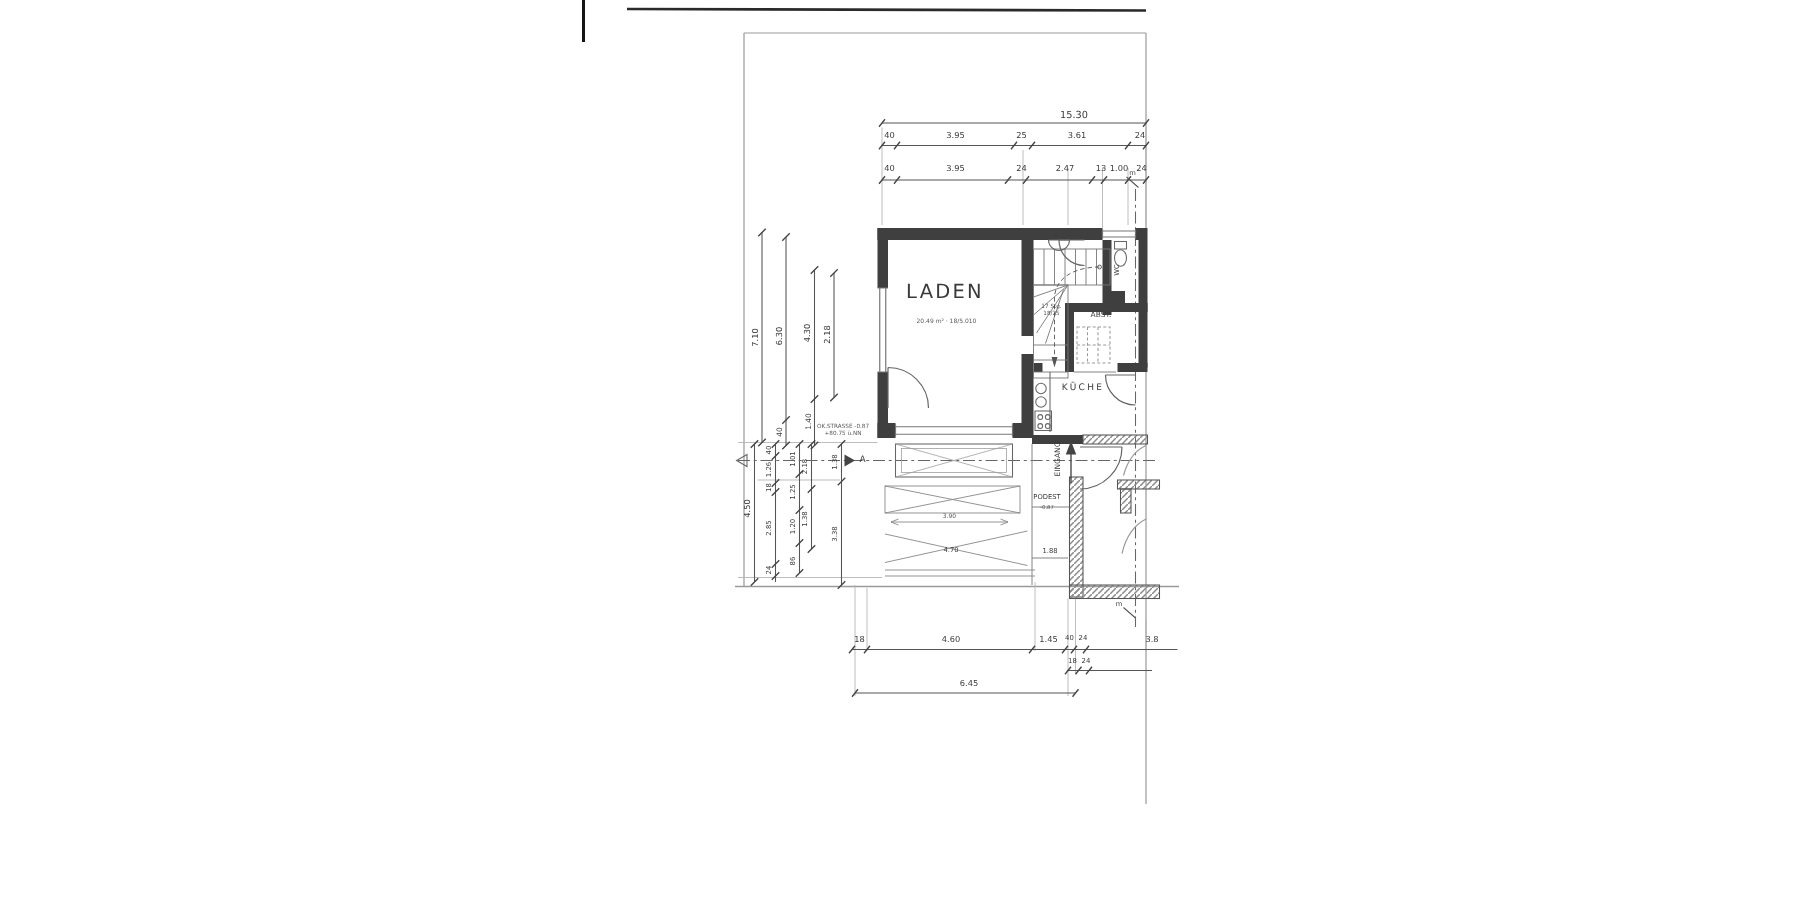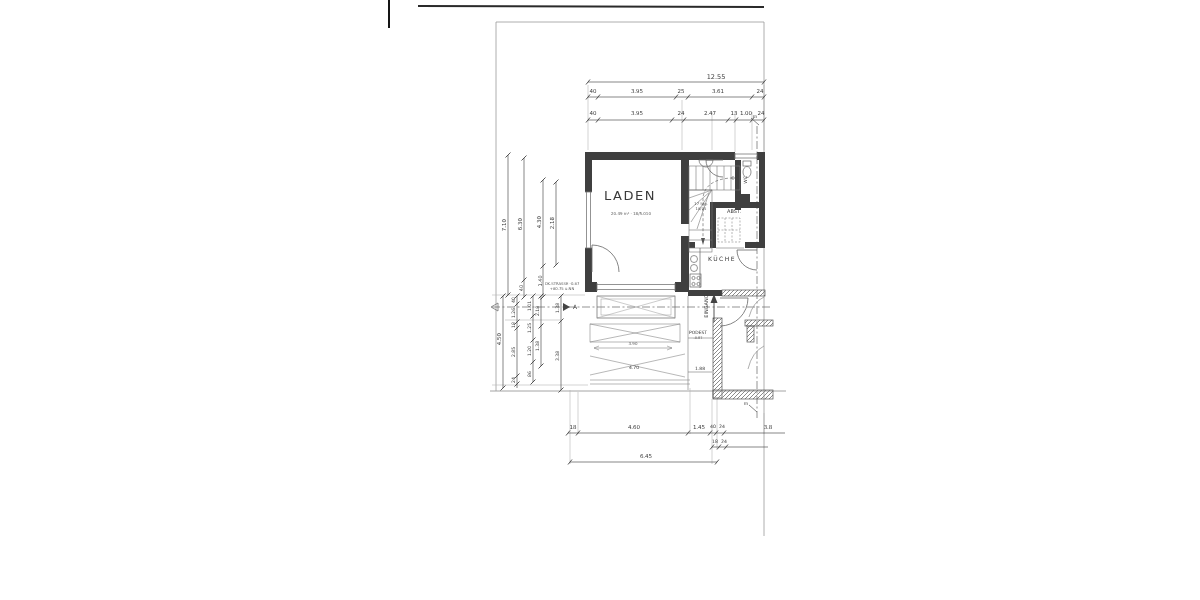--- a/index.html
+++ b/index.html
@@ -154,21 +154,21 @@
     <path d="M590,356 L685,377 M685,354 L590,375"></path>
     <path d="M590,380 H690 M590,384 H690"></path>
   </g>
 
   <g>
     <path d="M714,322 V300" stroke="#444" stroke-width="0.9" fill="none"></path>
     <polygon points="714,294 710.5,303 717.5,303" fill="#444"></polygon>
   </g>
 </svg>
 
-<div class="lbl h" style="left:716px;top:77px;font-size:6.5px">12.55</div>
+<div class="lbl h" style="left:716px;top:77px;font-size:6.5px">15.30</div>
 <div class="lbl h" style="left:593px;top:92px;font-size:5.5px">40</div>
 <div class="lbl h" style="left:637px;top:92px;font-size:5.5px">3.95</div>
 <div class="lbl h" style="left:681px;top:92px;font-size:5.5px">25</div>
 <div class="lbl h" style="left:718px;top:92px;font-size:5.5px">3.61</div>
 <div class="lbl h" style="left:760px;top:92px;font-size:5.5px">24</div>
 <div class="lbl h" style="left:593px;top:114px;font-size:5.5px">40</div>
 <div class="lbl h" style="left:637px;top:114px;font-size:5.5px">3.95</div>
 <div class="lbl h" style="left:681px;top:114px;font-size:5.5px">24</div>
 <div class="lbl h" style="left:710px;top:114px;font-size:5.5px">2.47</div>
 <div class="lbl h" style="left:734px;top:114px;font-size:5.5px">13</div>

